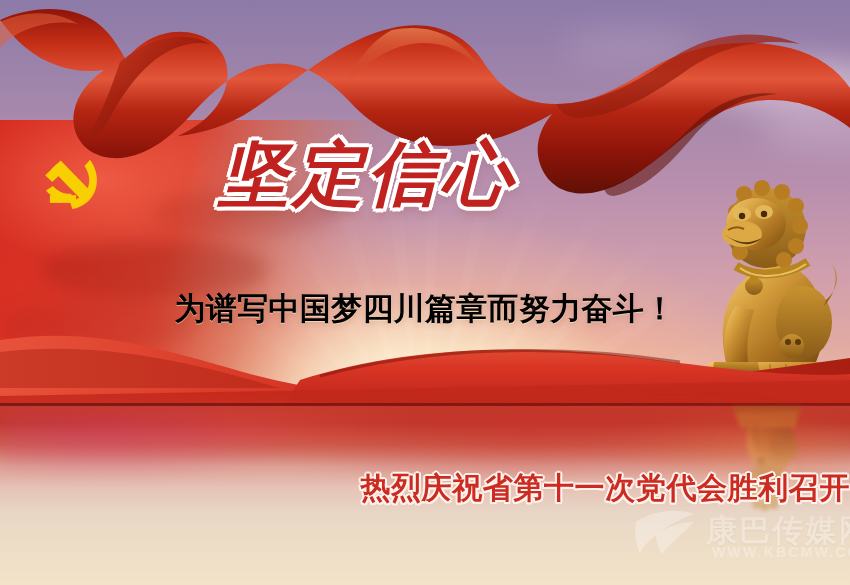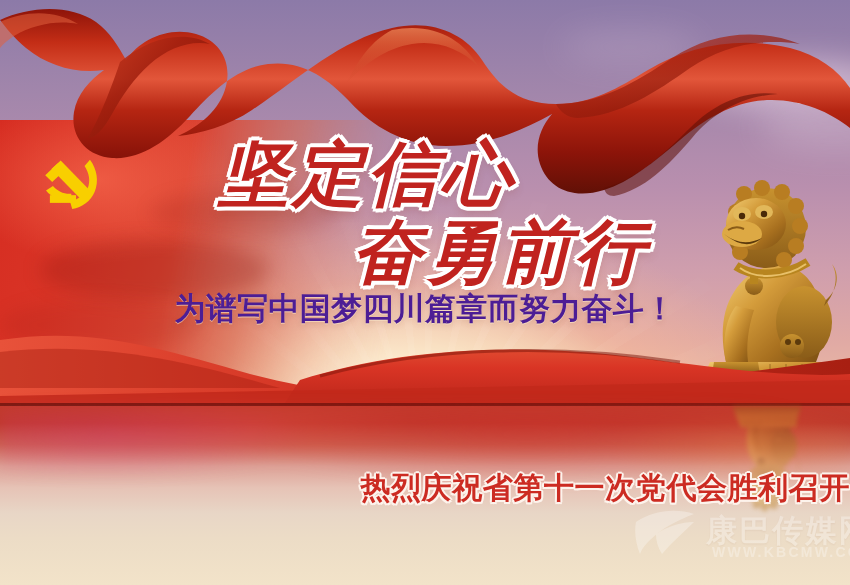--- a/index.html
+++ b/index.html
@@ -77,21 +77,21 @@
       2px 2px 0 #fff,-2px 2px 0 #fff,2px -2px 0 #fff,-2px -2px 0 #fff,
       4px 0 0 #fff,-4px 0 0 #fff,0 4px 0 #fff,0 -4px 0 #fff,
       3px 3px 0 #fff,-3px 3px 0 #fff,3px -3px 0 #fff,-3px -3px 0 #fff,
       0 6px 10px rgba(150,60,40,.30);
     white-space:nowrap;
   }
   #calli1{left:219px;top:128px;font-size:70px;}
   #calli2{left:352px;top:206px;font-size:70px;}
   #subtitle{
     position:absolute;left:0;top:288px;width:850px;text-align:center;
-    font-size:31px;font-weight:700;color:#4c1d95;letter-spacing:.01em;
+    font-size:31px;font-weight:700;color:#000000;letter-spacing:.01em;
     text-shadow:0 1px 0 rgba(255,240,210,.55), 0 2px 6px rgba(120,60,30,.18);
     white-space:nowrap;
   }
   #bottomtext{
     position:absolute;left:0;top:468px;width:850px;text-align:right;
     font-size:30px;font-weight:700;color:#cc2b22;letter-spacing:.02em;
     text-shadow:
       2px 0 0 #fdf3ec,-2px 0 0 #fdf3ec,0 2px 0 #fdf3ec,0 -2px 0 #fdf3ec,
       1.5px 1.5px 0 #fdf3ec,-1.5px 1.5px 0 #fdf3ec,1.5px -1.5px 0 #fdf3ec,-1.5px -1.5px 0 #fdf3ec;
     white-space:nowrap;
@@ -294,21 +294,20 @@
   <div id="waterhaze"></div>
   <div id="waterline"></div>
   <svg id="lionreflect" viewBox="0 0 150 260">
     <use href="#lion"></use>
     <path d="M18 212 L138 212 L142 236 L8 236 Z" fill="#c8922f" opacity=".8"></path>
     <circle cx="74" cy="90" r="44" fill="#c8922f" opacity=".65"></circle>
     <ellipse cx="64" cy="78" rx="32" ry="28" fill="#dda944" opacity=".55"></ellipse>
   </svg>
 
   <div id="calli1">坚定信心</div>
-  <div id="calli2">奋勇前行</div>
   <div id="subtitle">为谱写中国梦四川篇章而努力奋斗！</div>
   <div id="bottomtext">热烈庆祝省第十一次党代会胜利召开</div>
 
   <div id="watermark">
     <svg width="66" height="56" viewBox="0 0 66 56">
       <g fill="#ffffff">
         <path d="M4 14 C 22 2, 44 0, 62 6 C 46 12, 30 20, 18 32 C 14 36, 10 40, 8 46 C 4 36, 2 24, 4 14 Z"></path>
         <path d="M24 26 C 36 18, 50 14, 62 14 C 52 24, 40 34, 30 46 C 26 40, 24 33, 24 26 Z"></path>
       </g>
     </svg>

